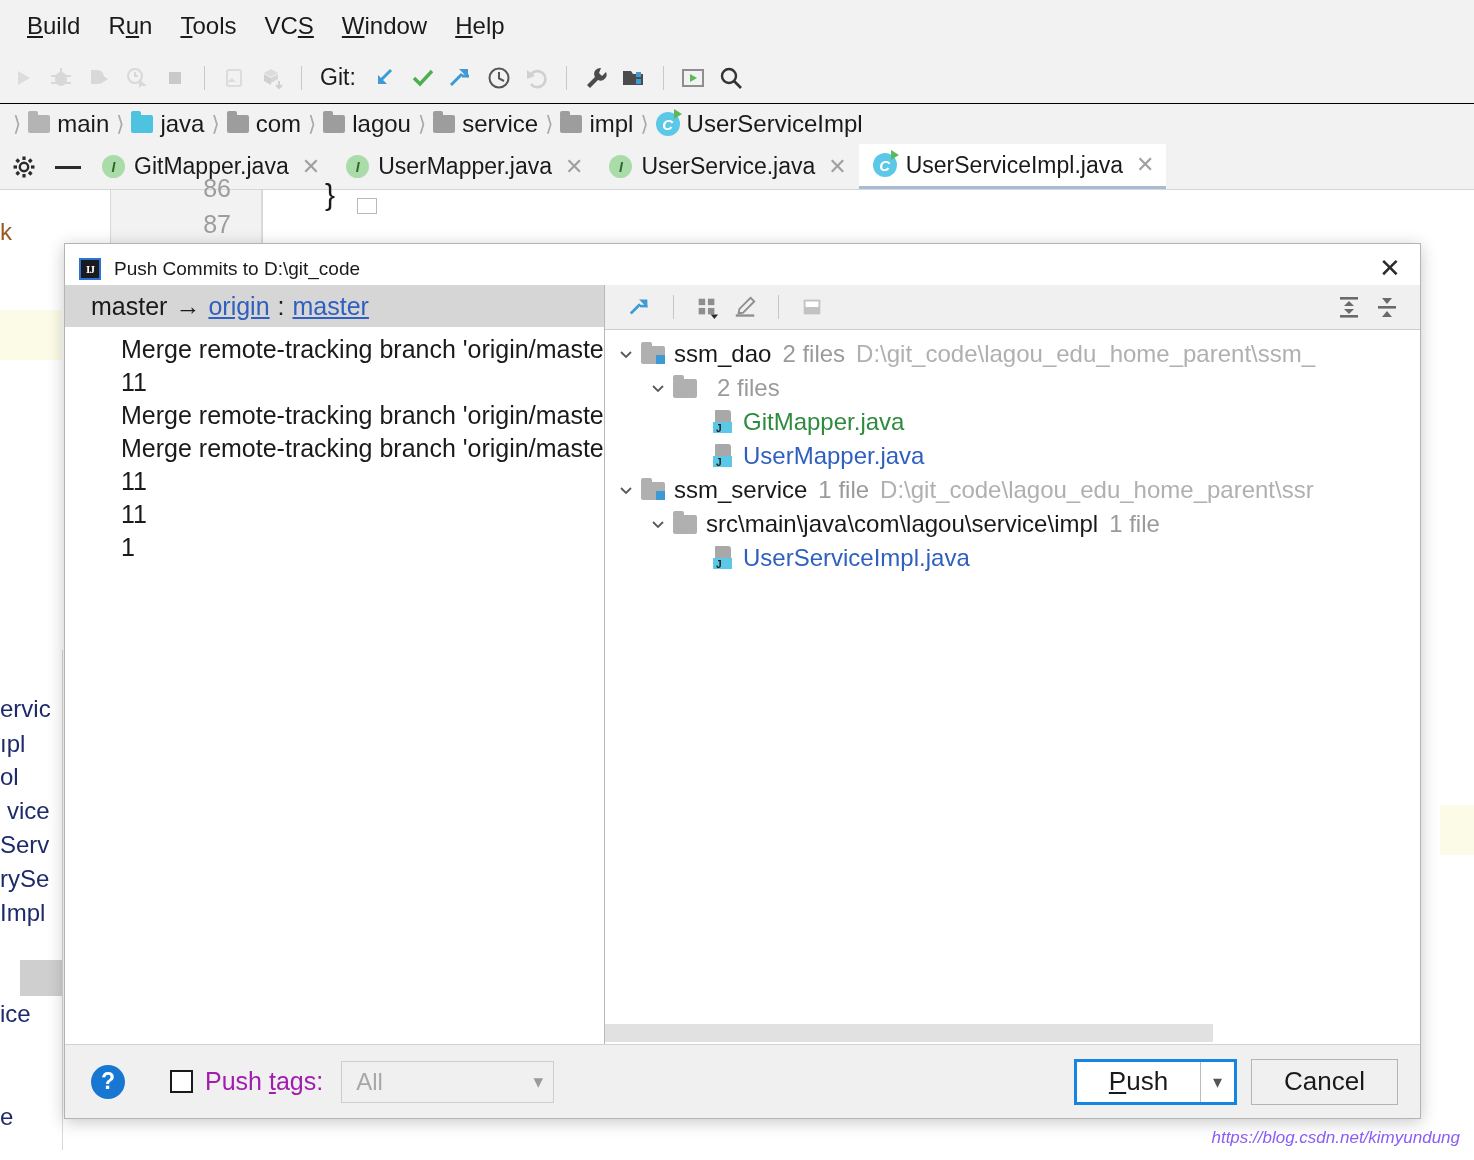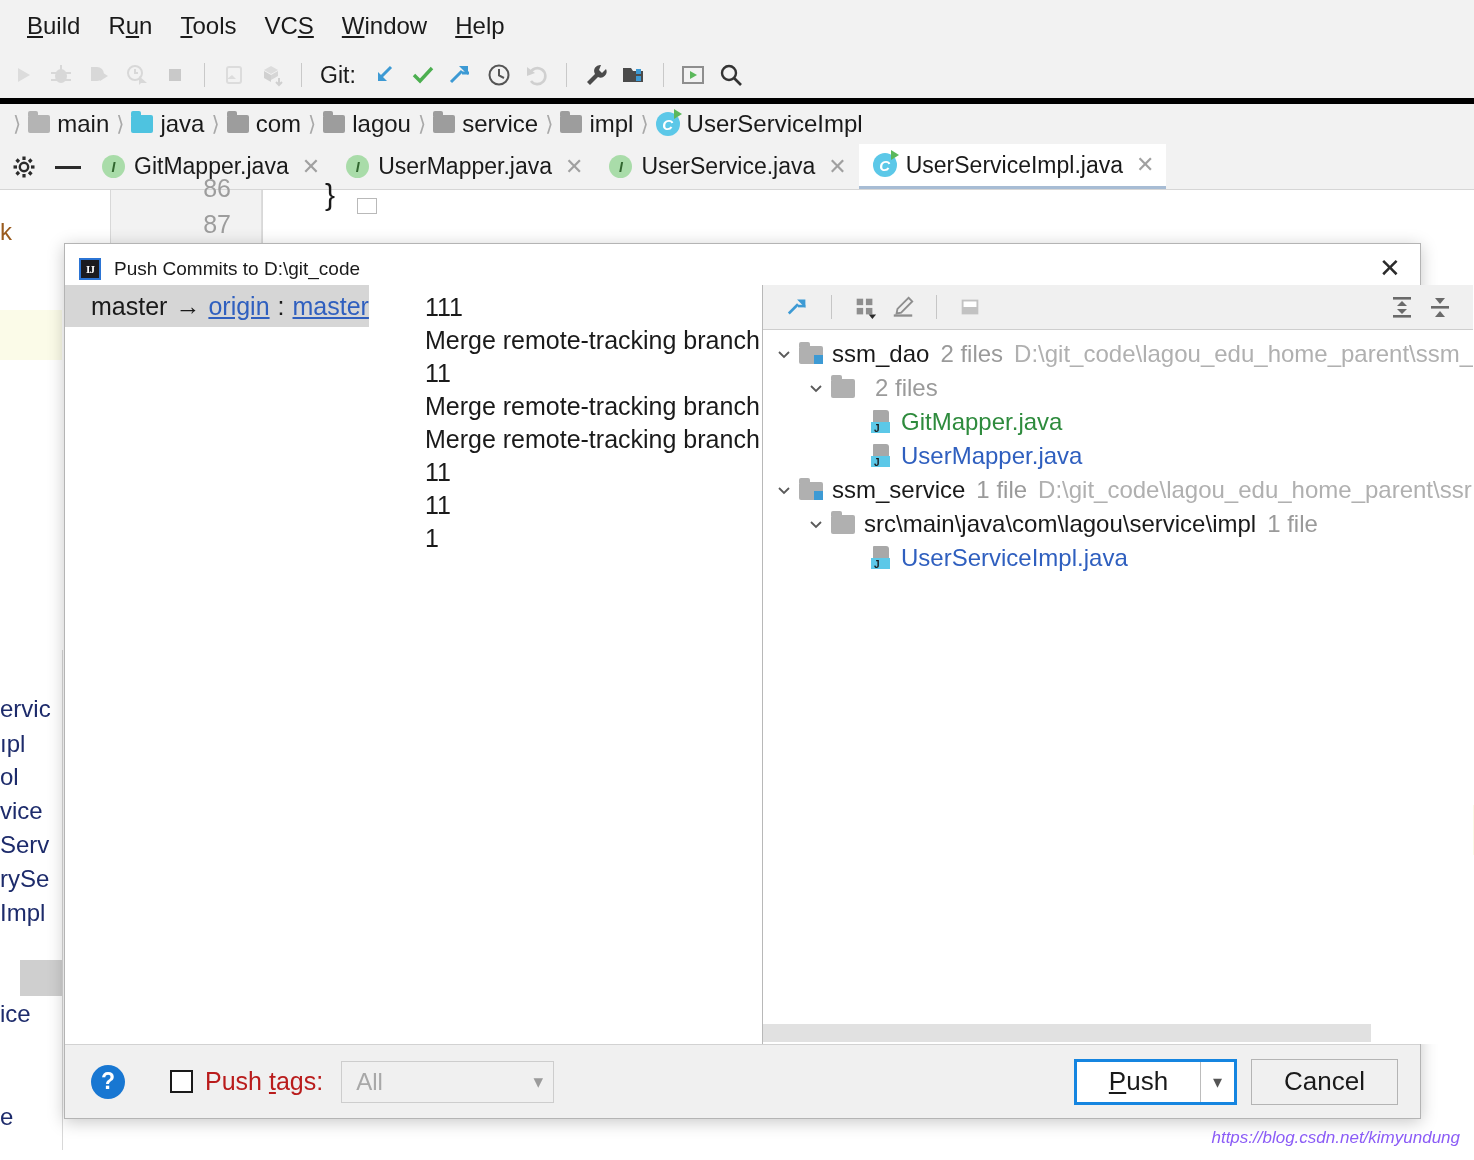--- a/index.html
+++ b/index.html
@@ -15,21 +15,21 @@
   .ide-menubar{
     position:absolute; left:0; top:0; width:1474px; height:52px;
     background:#f2f2f2;
     display:flex; align-items:center; gap:10px; padding-left:18px;
   }
   .menu-item{ font-size:24px; color:#1a1a1a; padding:2px 9px; white-space:nowrap; }
   .menu-item u{ text-decoration:underline; }
 
   .ide-toolbar{
     position:absolute; left:0; top:52px; width:1474px; height:52px;
-    background:#f2f2f2; border-bottom:6px solid #000000;
+    background:#f2f2f2; border-bottom:1px solid #000000;
     display:flex; align-items:center; gap:4px; padding-left:6px;
   }
   .tb-ico{ width:34px; height:34px; display:flex; align-items:center; justify-content:center; }
   .tb-sep{ width:1px; height:24px; background:#c9c9c9; margin:0 8px; }
   .git-label{ font-size:23px; color:#1a1a1a; margin:0 8px 0 6px; }
 
   .ide-breadcrumb{
     position:absolute; left:0; top:104px; width:1474px; height:40px;
     background:#f2f2f2;
     display:flex; align-items:center; gap:4px; padding-left:10px;
@@ -101,22 +101,22 @@
   }
   .ij-ico{ width:22px;height:22px; background:#1b1b1f; border:2px solid #2b74d4;
     color:#fff; font-size:11px; font-weight:bold; display:flex; align-items:center; justify-content:center;
     font-family:"Liberation Serif", serif; letter-spacing:-1px;}
   .dlg-title-text{ font-size:19px; color:#1a1a1a; margin-left:13px; }
   .dlg-close{ margin-left:auto; width:40px; height:36px; display:flex; align-items:center;
     justify-content:center; font-size:26px; color:#2b2b2b; }
 
   .dlg-body{ flex:1; display:flex; background:#f0f0f0; padding:0; min-height:0; }
   .left-pane{
-    width:698px; background:#ffffff; border-right:1px solid #b8b8b8;
-    display:flex; flex-direction:row; min-height:0;
+    width:540px; background:#ffffff; border-right:1px solid #b8b8b8;
+    display:flex; flex-direction:column; min-height:0;
   }
   .branch-row{
     background:#d6d6d6; height:42px; display:flex; align-items:center;
     padding-left:26px; font-size:25px; color:#1a1a1a; gap:8px; flex:none;
   }
   .branch-row a{ color:#2f5fbf; text-decoration:underline; }
   .commit-list{ flex:1; padding:6px 0 0 0; overflow:hidden; }
   .commit-row{ height:33px; padding-left:56px; font-size:25px; color:#1a1a1a;
      display:flex; align-items:center; white-space:nowrap; }
 
@@ -148,21 +148,21 @@
   .hscroll{ height:22px; background:#ffffff; border-top:0; flex:none; position:relative; }
   .hscroll .thumb{ position:absolute; left:0; top:2px; height:18px; width:608px; background:#e1e1e1; }
 
   .dlg-footer{
     height:74px; background:#f0f0f0; border-top:1px solid #d2d2d2;
     display:flex; align-items:center; padding:0 22px 0 26px; flex:none;
   }
   .help-btn{ width:34px;height:34px;border-radius:50%;background:#1877d2;color:#fff;
     font-size:23px; font-weight:bold; display:flex; align-items:center; justify-content:center; }
   .chk-box{ width:23px;height:23px; border:2px solid #1a1a1a; background:#fff; margin-left:45px; }
-  .chk-label{ font-size:25px; color:#b91c1c; margin-left:12px; }
+  .chk-label{ font-size:25px; color:#a21caf; margin-left:12px; }
   .chk-label u{ text-decoration:underline; }
   .combo{ margin-left:18px; width:213px; height:42px; background:#f0f0f0; border:1px solid #cdcdcd;
     display:flex; align-items:center; padding:0 10px 0 14px; }
   .combo .val{ font-size:24px; color:#a8a8a8; }
   .combo .arrow{ margin-left:auto; color:#9b9b9b; font-size:19px; }
   .foot-spacer{ flex:1; }
   .push-btn{ width:163px; height:46px; border:3px solid #1585e0; background:#ffffff;
     display:flex; align-items:center; }
   .push-btn .lbl{ flex:1; text-align:center; font-size:26px; color:#1a1a1a; }
   .push-btn .lbl u{ text-decoration:underline; }
@@ -387,21 +387,21 @@
     <div class="vline" style="left:110px; top:0; height:105px;"></div>
     <div class="vline" style="left:262px; top:0; height:105px;"></div>
 
     <div class="yellow-strip" style="top:120px; width:62px; height:50px;"></div>
     <div class="yellow-strip" style="top:615px; left:1440px; width:34px; height:50px;"></div>
 
     <div class="proj-frag brown" style="left:0px; top:28px;">k</div>
     <div class="proj-frag" style="left:0px; top:505px;">ervic</div>
     <div class="proj-frag" style="left:0px; top:540px;">ıpl</div>
     <div class="proj-frag" style="left:0px; top:573px;">ol</div>
-    <div class="proj-frag" style="left:0px; top:607px;">vice</div>
+    <div class="proj-frag" style="left:7px; top:607px;">vice</div>
     <div class="proj-frag" style="left:0px; top:641px;">Serv</div>
     <div class="proj-frag" style="left:0px; top:675px;">rySe</div>
     <div class="proj-frag" style="left:0px; top:709px;">Impl</div>
     <div class="grey-strip" style="left:20px; top:770px; width:42px; height:36px;"></div>
     <div class="proj-frag" style="left:0px; top:810px;">ice</div>
     <div class="proj-frag" style="left:0px; top:913px;">e</div>
     <div class="vline" style="left:62px; top:460px; height:500px;"></div>
   </div>
 
   <div class="dialog">
@@ -416,21 +416,20 @@
 
       <div class="left-pane">
         <div class="branch-row">
           <span>master</span>
           <span>→</span>
           <a href="#">origin</a>
           <span>:</span>
           <a href="#">master</a>
         </div>
         <div class="commit-list">
-          <div class="commit-row">111</div>
           <div class="commit-row">Merge remote-tracking branch 'origin/master' into master</div>
           <div class="commit-row">11</div>
           <div class="commit-row">Merge remote-tracking branch 'origin/master' into master</div>
           <div class="commit-row">Merge remote-tracking branch 'origin/master' into master</div>
           <div class="commit-row">11</div>
           <div class="commit-row">11</div>
           <div class="commit-row">1</div>
         </div>
       </div>
 

